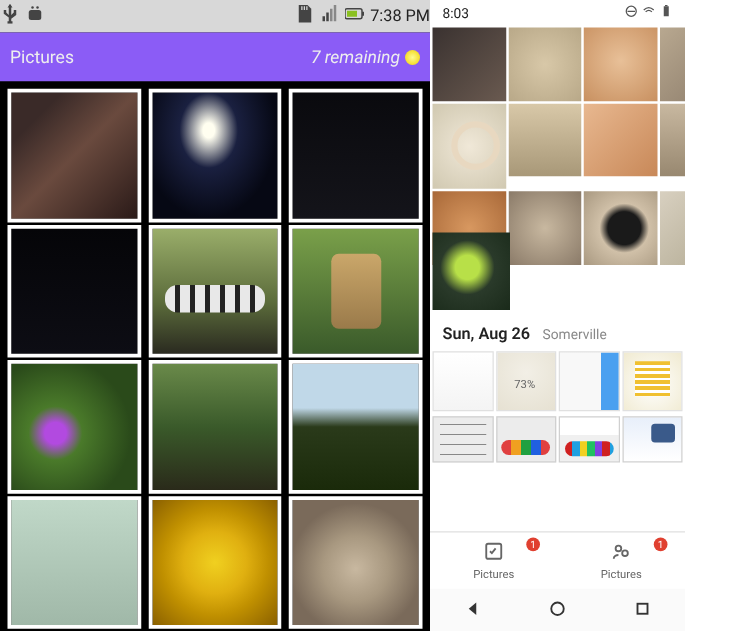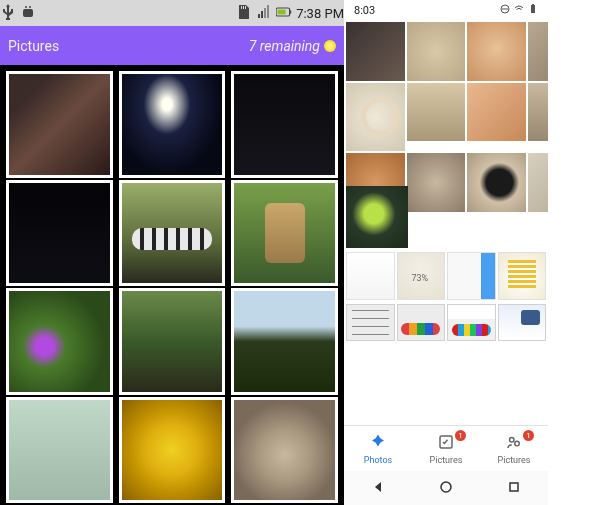--- a/index.html
+++ b/index.html
@@ -168,40 +168,38 @@
       <div class="r-th f6"></div>
       <div class="r-th f7"></div>
       <div class="r-th f8"></div>
       <div class="r-th f9"></div>
       <div class="r-th f10"></div>
       <div class="r-th f11"></div>
     </div>
     <div class="r-single">
       <div class="r-th f12"></div>
     </div>
+    <div class="r-date">
+      <span class="d">Sun, Aug 26</span>
+      <span class="loc">Somerville</span>
+    </div>
     <div class="r-grid2">
       <div class="r-th2 s0"></div>
       <div class="r-th2 s1"></div>
       <div class="r-th2 s2"></div>
       <div class="r-th2 s3"></div>
     </div>
     <div class="r-grid3">
       <div class="r-th3 b0"></div>
       <div class="r-th3 b1"></div>
       <div class="r-th3 b2"></div>
       <div class="r-th3 b3"></div>
     </div>
   </div>
   <div class="r-tabs">
-    <div class="tab active">
-      <span><svg viewBox="0 0 24 24">
-            <path fill="#2a78e4" d="M12 2l3 5 5 3-5 3-3 5-3-5-5-3 5-3z"></path>
-          </svg></span>
-      <span>Photos</span>
-    </div>
     <div class="tab">
       <span><svg viewBox="0 0 24 24">
             <rect x="4" y="4" width="16" height="16" rx="2" fill="none" stroke="#666" stroke-width="2"></rect>
             <path d="M8 12l2 2 4-5" fill="none" stroke="#666" stroke-width="2"></path>
           </svg></span>
       <span>Pictures</span>
       <span class="badge">1</span>
     </div>
     <div class="tab">
       <span><svg viewBox="0 0 24 24">

